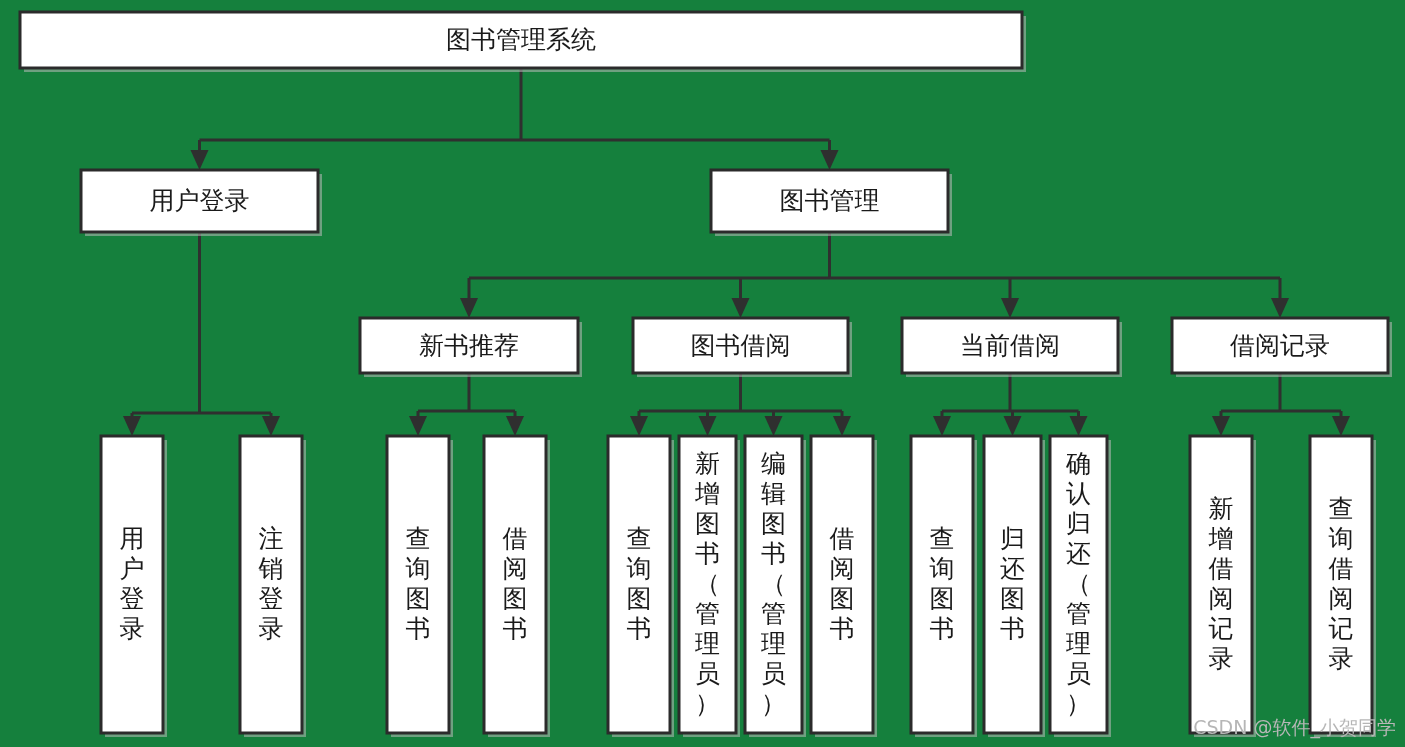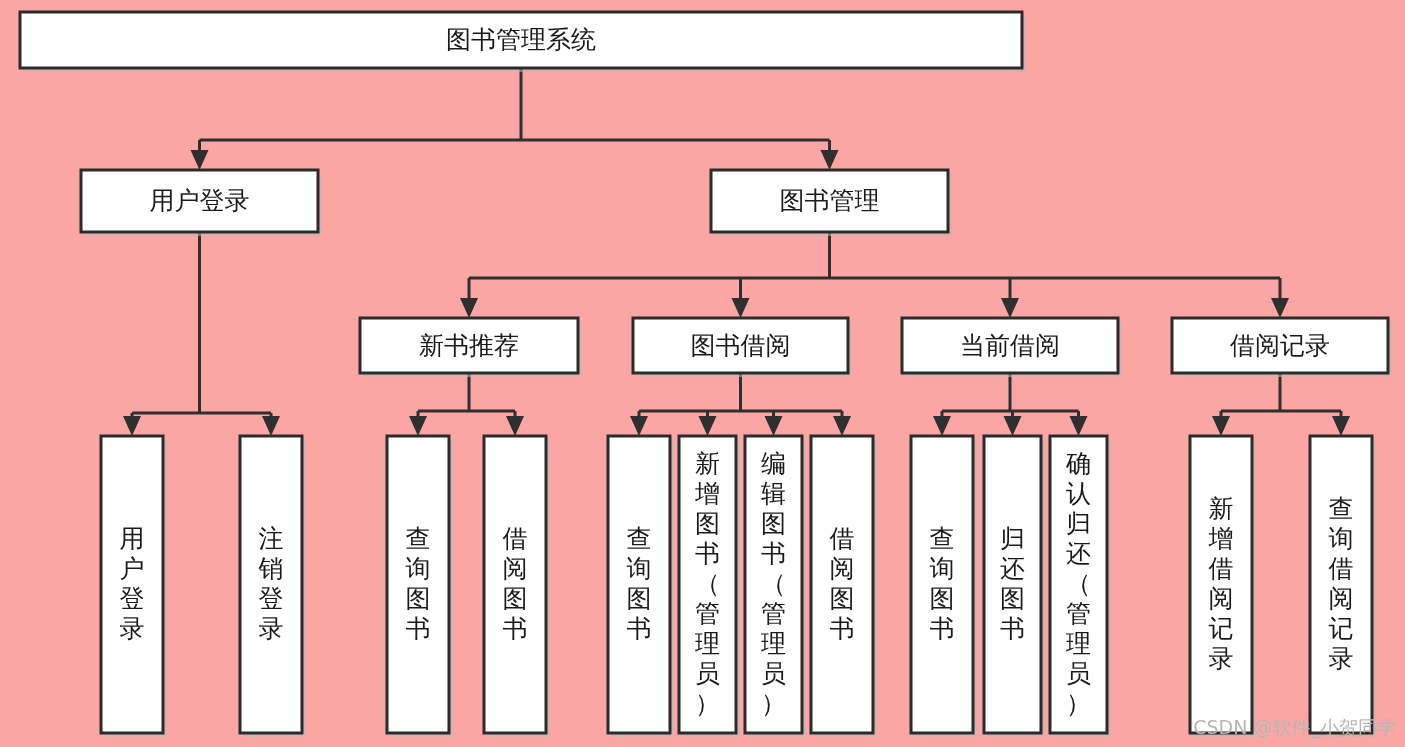--- a/index.html
+++ b/index.html
@@ -8,21 +8,21 @@
     padding: 0;
     background: #ffffff;
   }
   body {
     font-family: "DejaVu Sans", "Liberation Sans", sans-serif;
   }
   #diagram-root {
     position: relative;
     width: 1405px;
     height: 747px;
-    background: #fca5a5;
+    background: #15803d;
     overflow: hidden;
   }
   svg.flow-canvas {
     position: absolute;
     left: 0;
     top: 0;
     width: 1405px;
     height: 747px;
     display: block;
   }

